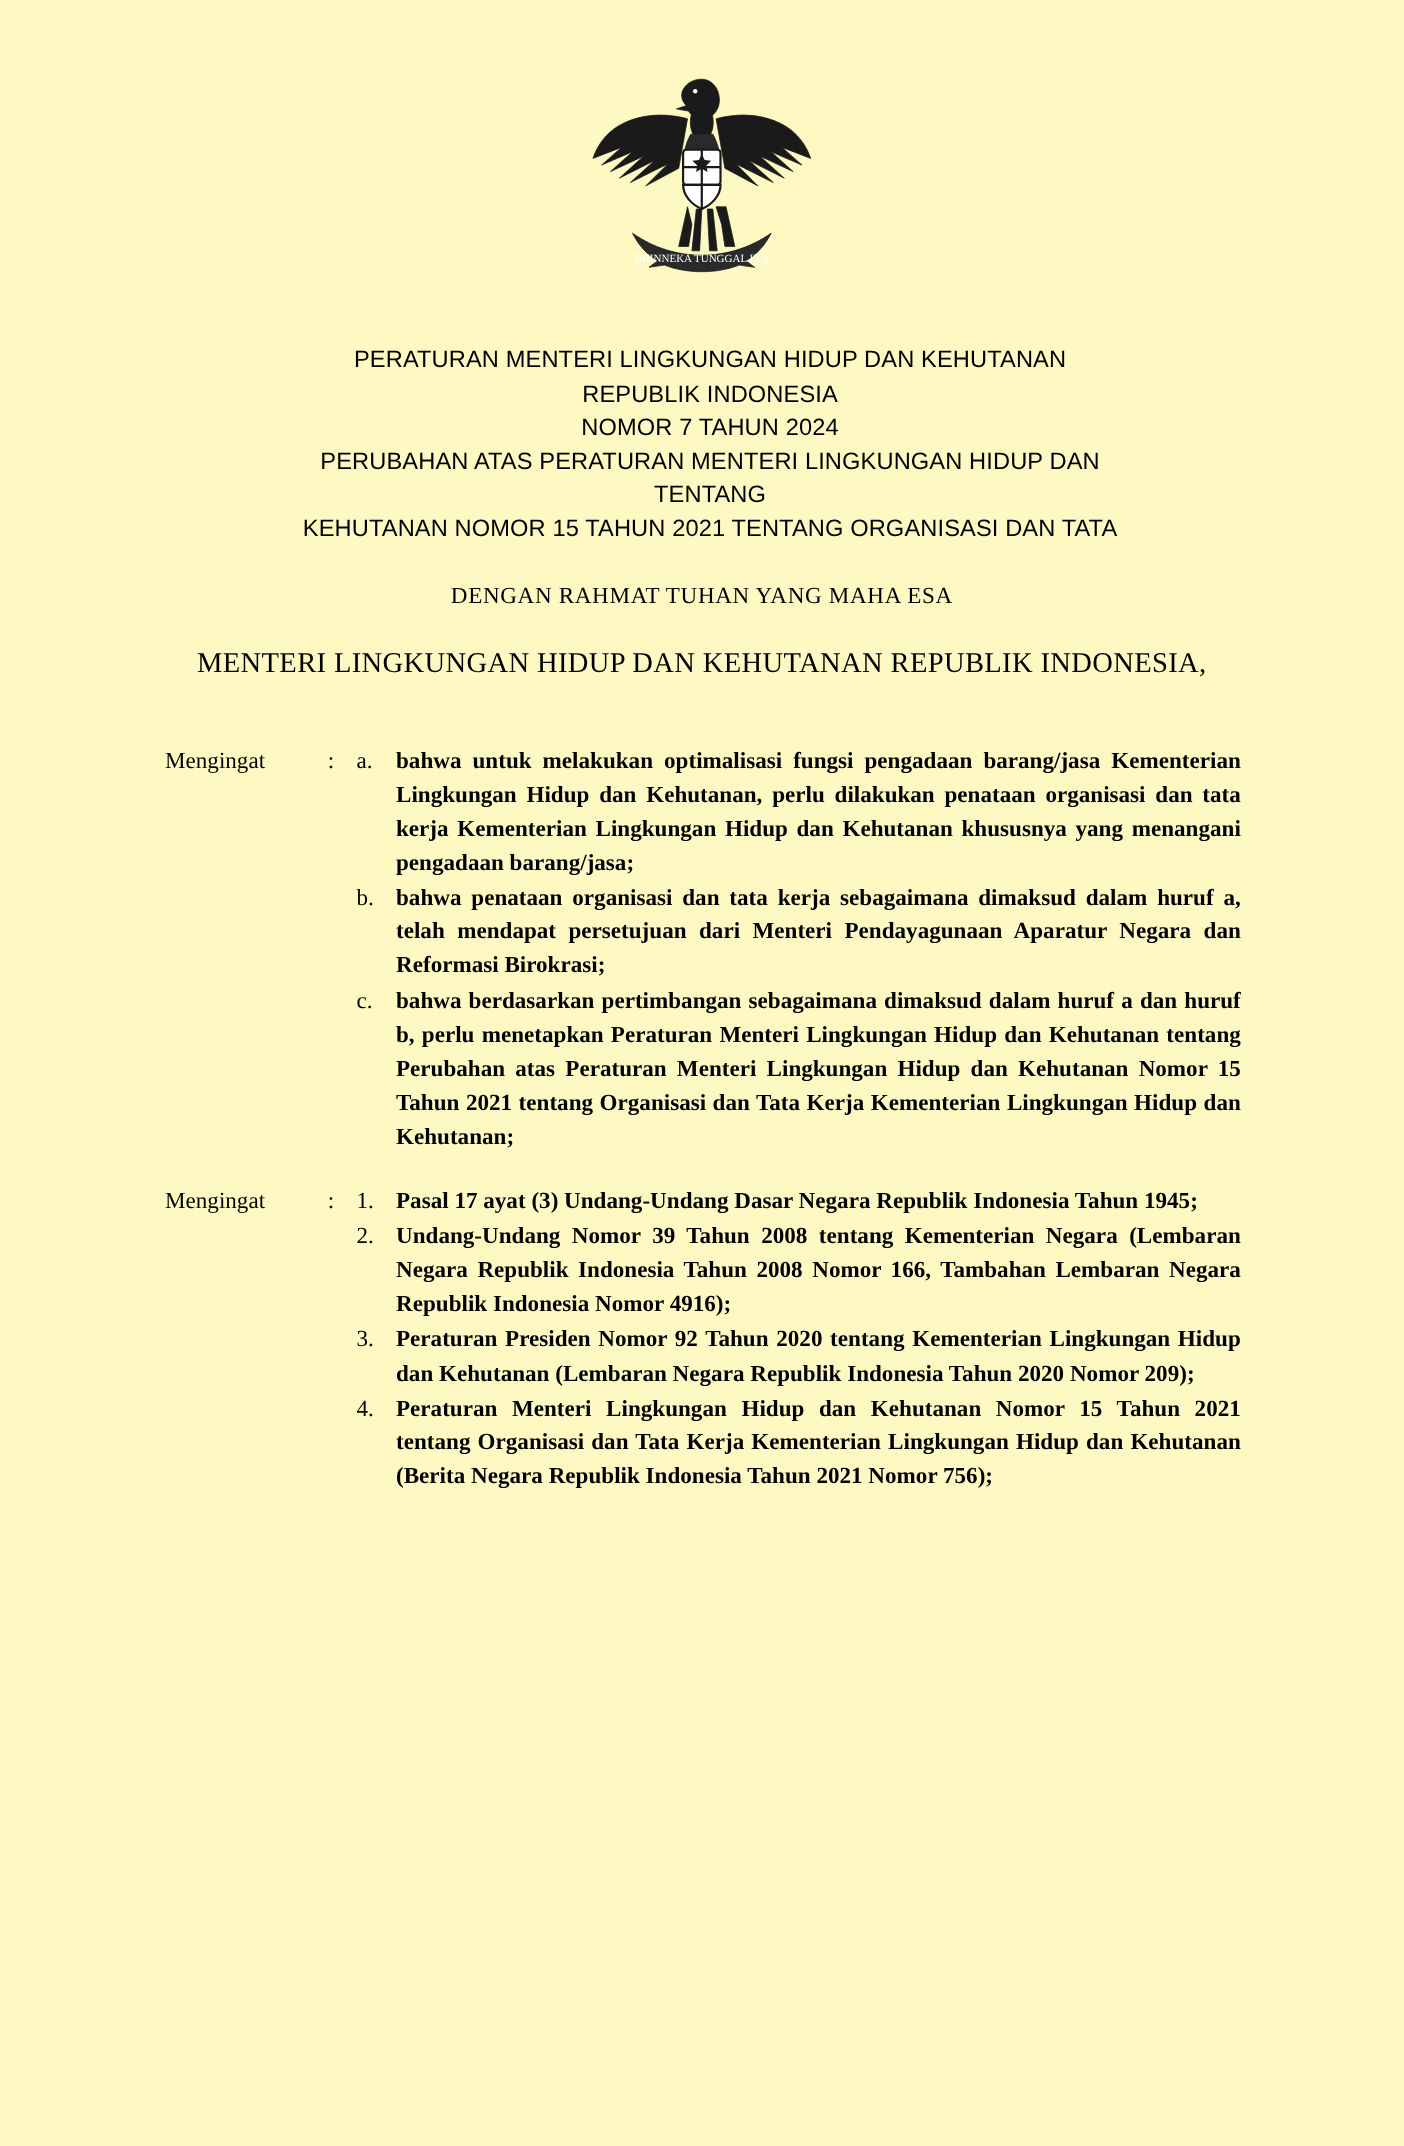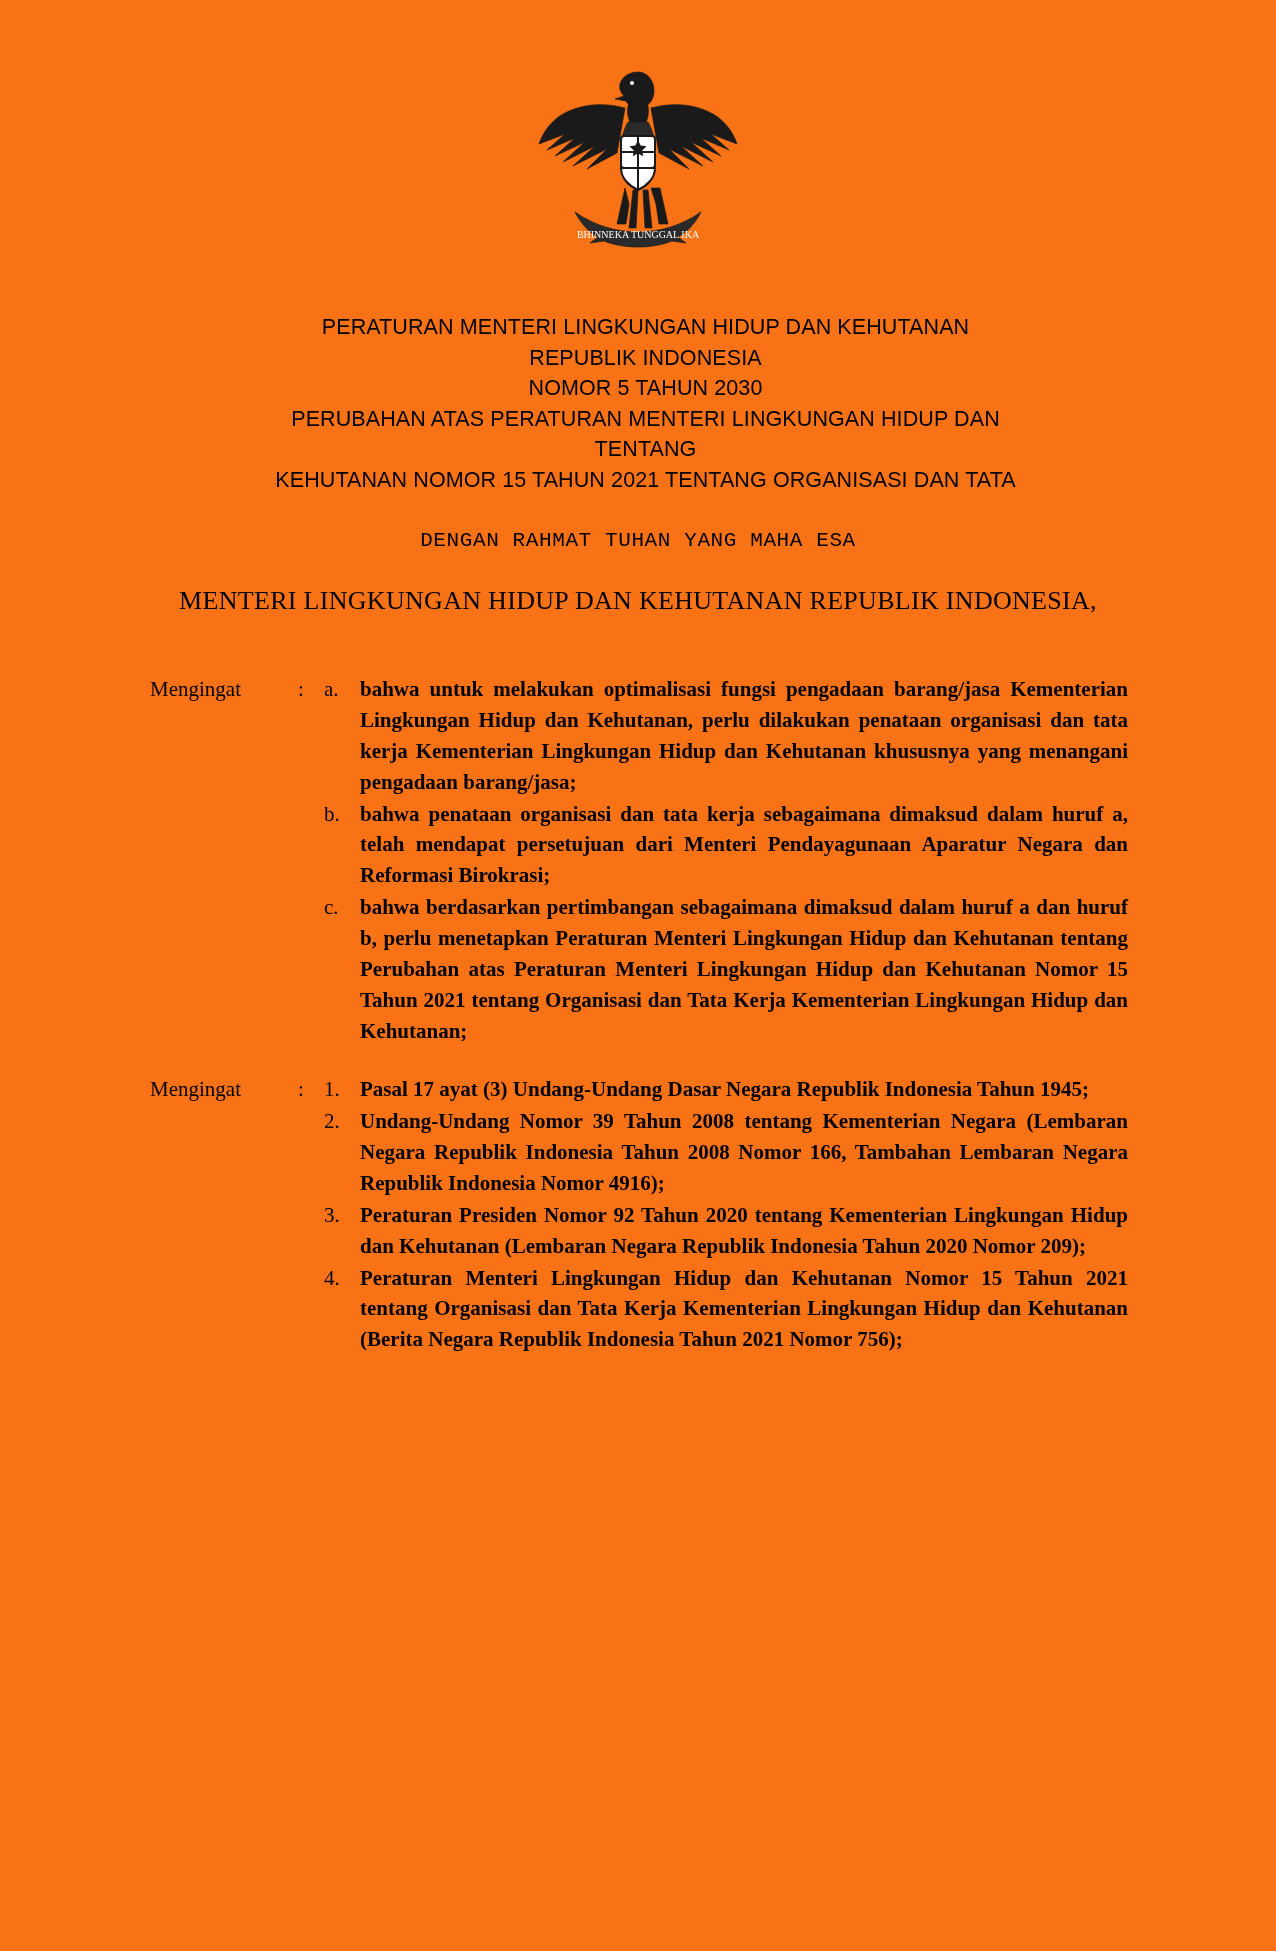--- a/index.html
+++ b/index.html
@@ -5,21 +5,21 @@
   html, body {
     margin: 0;
     padding: 0;
     background: #ffffff;
   }
   .page {
     position: relative;
     width: 1276px;
     height: 1951px;
     margin: 0 auto;
-    background: #f97316;
+    background: #fef9c3;
     font-family: "Liberation Serif", serif;
     color: #000000;
     box-sizing: border-box;
   }
 
   
   .emblem-wrap {
     width: 100%;
     display: flex;
     justify-content: center;
@@ -42,21 +42,21 @@
     margin-left: 15px;
   }
   .title-block .tline {
     display: block;
     padding: 0 150px;
   }
 
   .rahmat {
     margin-top: 34px;
     text-align: center;
-    font-family: Liberation Mono, monospace;
+    font-family: Liberation Serif, serif;
     font-size: 21px;
     letter-spacing: 0.6px;
   }
   .menteri-line {
     margin-top: 34px;
     text-align: center;
     font-family: "Liberation Serif", serif;
     font-size: 26px;
     letter-spacing: 0.3px;
   }
@@ -143,21 +143,21 @@
 
         <path d="M42 150 c20 14 42 20 63 20 c21 0 43-6 63-20 c-6 12-14 20-23 25 l8 6 -14-2 c-10 4-22 6-34 6 c-12 0-24-2-34-6 l-14 2 8-6 c-9-5-17-13-23-25 z" fill="#2a2a2a"></path>
         <text x="105" y="176" font-size="10" font-family="Liberation Serif, serif" fill="#ffffff" stroke="none" text-anchor="middle">BHINNEKA TUNGGAL IKA</text>
       </g>
     </svg>
   </div>
 
   <div class="title-block">
     <span class="tline">PERATURAN MENTERI LINGKUNGAN HIDUP DAN KEHUTANAN</span>
     <span class="tline">REPUBLIK INDONESIA</span>
-    <span class="tline">NOMOR 5 TAHUN 2030</span>
+    <span class="tline">NOMOR 7 TAHUN 2024</span>
     <span class="tline">PERUBAHAN ATAS PERATURAN MENTERI LINGKUNGAN HIDUP DAN</span>
     <span class="tline">TENTANG</span>
     <span class="tline">KEHUTANAN NOMOR 15 TAHUN 2021 TENTANG ORGANISASI DAN TATA</span>
   </div>
 
   <div class="rahmat">DENGAN RAHMAT TUHAN YANG MAHA ESA</div>
 
   <div class="menteri-line">MENTERI LINGKUNGAN HIDUP DAN KEHUTANAN REPUBLIK INDONESIA,</div>
 
   <div class="body">

